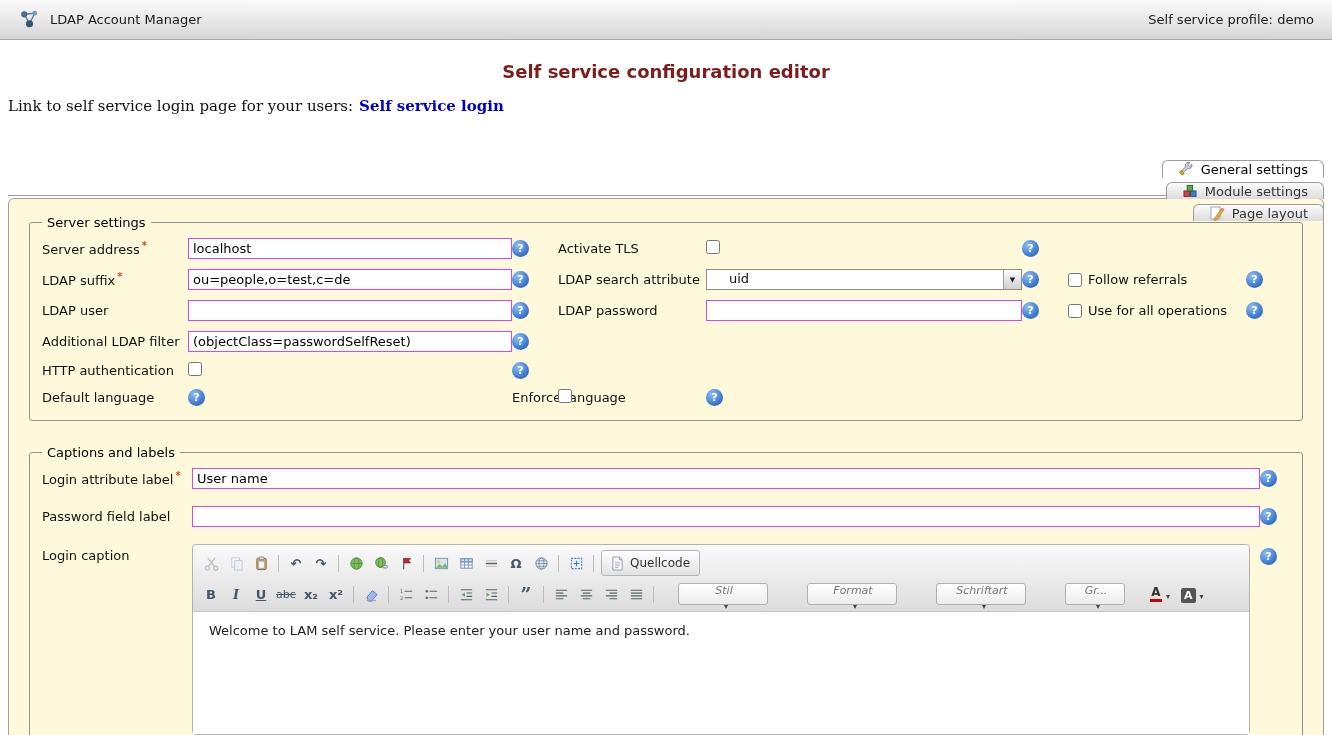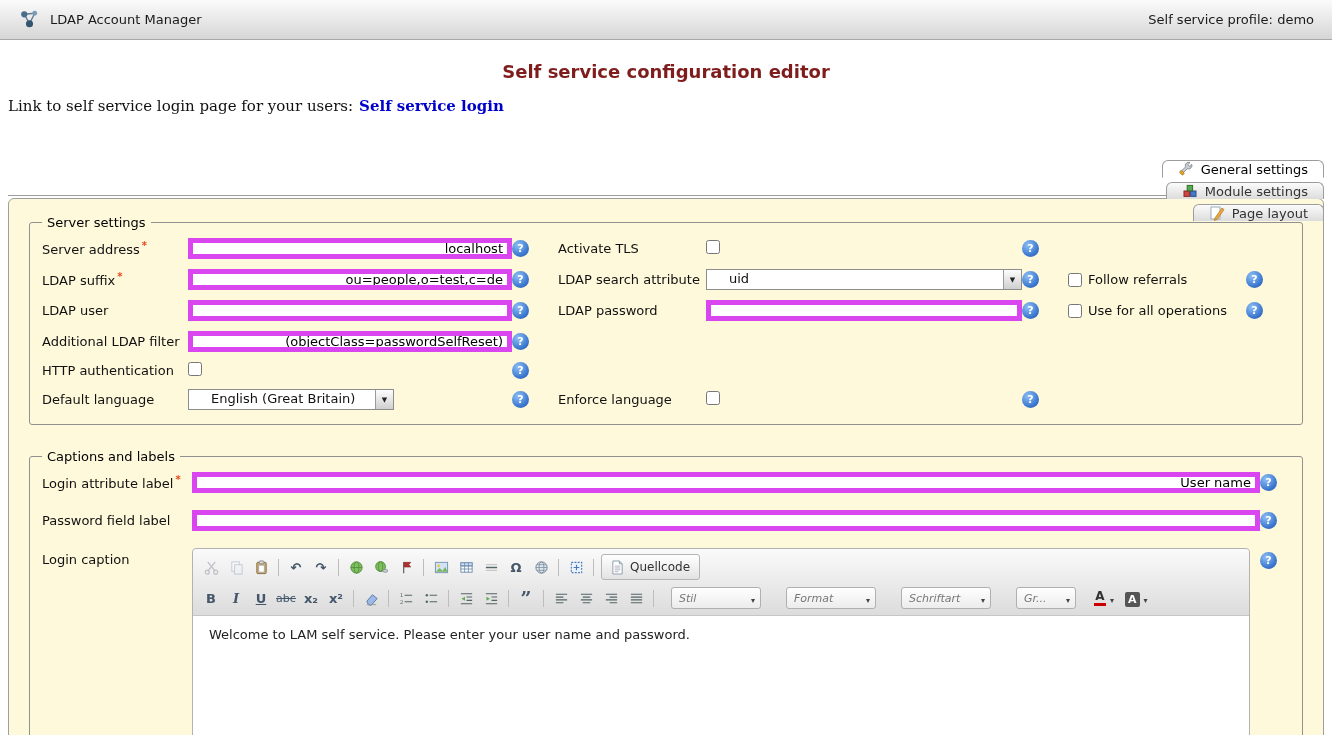--- a/index.html
+++ b/index.html
@@ -23,22 +23,22 @@
   
   .panel{margin:2px 8px 0;border:1px solid #9f9f9f;border-radius:6px;background:#fff9dc;
     padding:12px 14px 20px;box-sizing:border-box;height:560px;}
   fieldset.group{border:1px solid #919191;border-radius:3px;margin:4px 6px 24px;padding:8px 12px 14px;}
   fieldset.group legend{font-size:13px;padding:0 5px;color:#000;}
   
   .sgrid{display:grid;grid-template-columns:146px 324px 46px 148px 316px 46px 178px 28px;
     row-gap:10px;align-items:center;font-size:13px;}
   .lbl{color:#111;white-space:nowrap;}
   .req{color:#e8491d;font-weight:bold;vertical-align:super;font-size:10px;margin-left:2px;}
-  input.txt{width:100%;height:21px;box-sizing:border-box;border:5px solid #d946ef;background:#fff;
-    font:13px "DejaVu Sans",sans-serif;padding:1px 4px;text-align:right;}
+  input.txt{width:100%;height:21px;box-sizing:border-box;border:1px solid #d946ef;background:#fff;
+    font:13px "DejaVu Sans",sans-serif;padding:1px 4px;}
   input[type=checkbox]{width:14px;height:14px;margin:0;cursor:pointer;}
   .chklbl{display:flex;align-items:center;gap:6px;white-space:nowrap;}
   .help{width:17px;height:17px;border-radius:50%;color:#fff;display:inline-flex;align-items:center;
     justify-content:center;font-size:11px;font-weight:bold;cursor:pointer;
     background:radial-gradient(circle at 35% 30%,#8ec0f5,#3a76cf 65%,#27549e);}
   .help::after{content:"?";}
   .fsel{display:inline-flex;align-items:stretch;border:1px solid #8d8d8d;background:#fff;height:21px;
     box-sizing:border-box;cursor:pointer;}
   .fsel .v{flex:1;font-size:13px;padding:1px 22px;white-space:nowrap;overflow:hidden;}
   .fsel .b{width:17px;border-left:1px solid #9a9a9a;background:linear-gradient(#fdfdfd,#cfcfcf);
@@ -63,21 +63,21 @@
   .g{font-size:13px;color:#44566a;font-weight:bold;}
   .g.serif{font-family:"DejaVu Serif",serif;font-style:italic;}
   .g.und{text-decoration:underline;}
   .g.strike{font-size:11px;text-decoration:line-through;font-weight:normal;}
   .g.quote{font-family:"DejaVu Serif",serif;font-size:19px;line-height:10px;}
   .tb-source{display:inline-flex;align-items:center;gap:6px;height:24px;padding:0 9px;margin-left:2px;
     border:1px solid #b5b5b5;border-radius:3px;background:linear-gradient(#ffffff,#e2e2e2);
     font-size:12px;color:#333;cursor:pointer;}
   .ed-sel{display:inline-flex;align-items:center;justify-content:space-between;height:20px;
     background:linear-gradient(#fff,#ececec);border:1px solid #b0b0b0;border-radius:3px;
-    padding:0 5px 0 7px;margin:0 12px;cursor:pointer;}
+    padding:0 5px 0 7px;margin:0 19px;cursor:pointer;flex-direction:column;}
   .ed-sel .t{font-size:11px;color:#777;font-style:italic;}
   .car{color:#444;margin-left:4px;}
   .car::after{content:"▾";font-size:8px;}
   .w1{width:76px}.w2{width:76px}.w3{width:76px}.w4{width:46px}
   .tb-color{display:inline-flex;align-items:center;height:22px;border:1px solid transparent;
     border-radius:3px;padding:0 4px;cursor:pointer;}
   .tca{display:flex;flex-direction:column;align-items:center;line-height:1;}
   .tca .a{font-weight:bold;font-size:12px;color:#333;}
   .tca .bar{width:12px;height:3px;background:#c00;margin-top:1px;}
   .tcb .a{background:#555;color:#fff;padding:1px 3px;border-radius:2px;font-size:11px;font-weight:bold;}
@@ -180,24 +180,20 @@
       <div class="lbl">HTTP authentication</div>
       <div><input type="checkbox" style=""></div>
       <span class="help"></span>
       <div></div>
         <div></div>
         <div></div>
         <div></div>
         <div></div>
 
       <div class="lbl">Default language</div>
-      <div><div class="fsel lang">
-            <span class="v">English (Great Britain)</span>
-            <span class="b"></span>
-          </div></div>
       <span class="help"></span>
       <div class="lbl">Enforce language</div>
       <div><input type="checkbox" style=""></div>
       <span class="help"></span>
       <div></div>
         <div></div>
     </div>
   </fieldset>
 
   <fieldset class="group">

